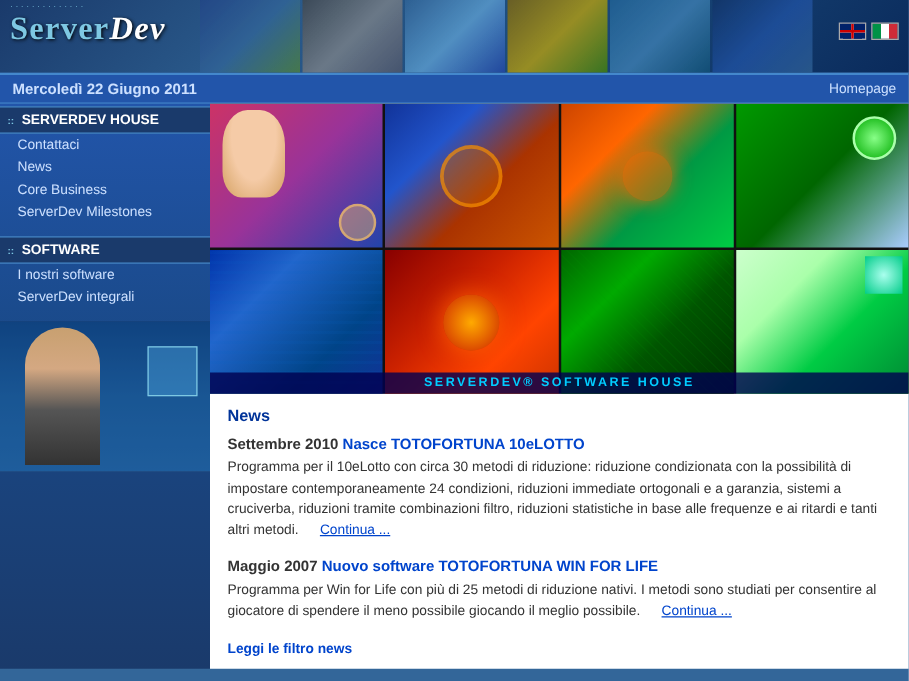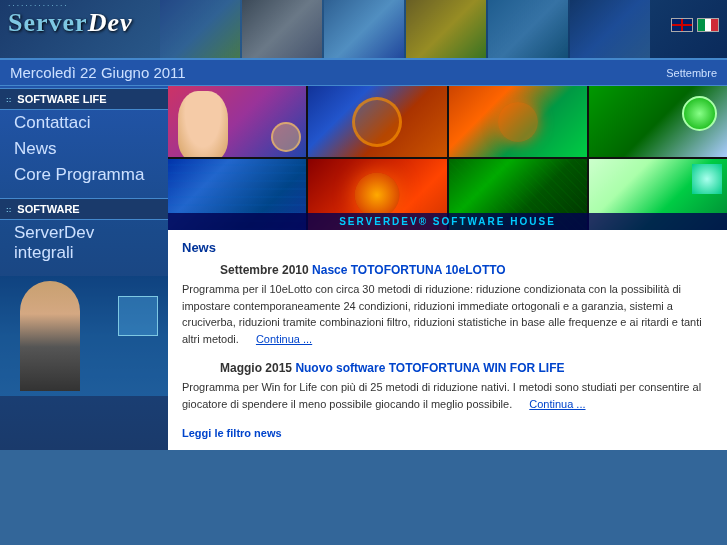--- a/index.html
+++ b/index.html
@@ -12,56 +12,56 @@
     #header-logo span em { color: #7ec8e3; font-style: normal; }
     #header-bg { position: absolute; left: 0; top: 0; width: 100%; height: 100%; background: linear-gradient(135deg, #1a3a6b 0%, #2a5a8b 30%, #1a4a7b 60%, #0a2a5b 100%); z-index: 0; }
     #header-flags { position: absolute; right: 8px; top: 18px; display: flex; gap: 4px; z-index: 10; }
     .flag { width: 22px; height: 14px; display: inline-block; border: 1px solid #aaa; cursor: pointer; }
     .flag-uk { background: #012169; position: relative; overflow: hidden; }
     .flag-uk::before { content: ''; position: absolute; width: 100%; height: 100%; background: linear-gradient(to bottom right, transparent 45%, #fff 45%, #fff 55%, transparent 55%), linear-gradient(to top right, transparent 45%, #fff 45%, #fff 55%, transparent 55%); }
     .flag-it { background: linear-gradient(to right, #009246 33%, #fff 33%, #fff 66%, #ce2b37 66%); }
 
     
     #navbar { background: #2255aa; padding: 4px 10px; display: flex; justify-content: space-between; align-items: center; border-bottom: 1px solid #4488cc; }
-    #navbar-date { color: #cce0ff; font-size: 15px; }
+    #navbar-date { color: #cce0ff; font-size: 12px; font-weight: bold; }
     #navbar-page { color: #cce0ff; font-size: 11px; }
 
     
     #main { display: flex; width: 100%; }
 
     
     #sidebar { width: 168px; min-width: 168px; background: linear-gradient(to bottom, #2255aa 0%, #1a4a8a 40%, #1a3a6b 100%); padding-bottom: 20px; }
     .sidebar-section-header { background: #1a3a6b; color: #fff; font-weight: bold; font-size: 11px; padding: 4px 6px; display: flex; align-items: center; gap: 4px; border-top: 1px solid #4488cc; border-bottom: 1px solid #4488cc; margin-top: 2px; }
     .sidebar-dots { color: #7ec8e3; font-size: 8px; margin-right: 2px; }
-    .sidebar-item { display: block; color: #cce0ff; padding: 3px 12px 3px 14px; font-size: 17px; cursor: pointer; text-decoration: none; }
+    .sidebar-item { display: block; color: #cce0ff; padding: 3px 12px 3px 14px; font-size: 11px; cursor: pointer; text-decoration: none; }
     #sidebar-image { width: 168px; height: 120px; background: linear-gradient(180deg, #1a3a6b 0%, #2a5a8b 50%, #336699 100%); margin-top: 10px; display: flex; align-items: center; justify-content: center; overflow: hidden; position: relative; }
     .sidebar-person { width: 60px; height: 110px; background: linear-gradient(to bottom, #c8a070 0%, #d4a882 30%, #555 60%, #333 100%); border-radius: 30px 30px 0 0; position: absolute; left: 20px; top: 5px; }
     .sidebar-overlay { position: absolute; width: 100%; height: 100%; background: rgba(0,80,160,0.4); }
 
     
     #content { flex: 1; background: #fff; padding: 0; }
 
     
-    #hero { width: 100%; height: 144px; background: #111; position: relative; overflow: hidden; display: grid; grid-template-columns: repeat(4, 1fr); grid-template-rows: repeat(2, 1fr); gap: 2px; }
+    #hero { width: 100%; height: 232px; background: #111; position: relative; overflow: hidden; display: grid; grid-template-columns: repeat(4, 1fr); grid-template-rows: repeat(2, 1fr); gap: 2px; }
     .hero-cell { overflow: hidden; position: relative; }
     .hero-cell-1 { background: linear-gradient(135deg, #cc3366 0%, #993399 50%, #2244aa 100%); }
     .hero-cell-2 { background: linear-gradient(135deg, #113399 0%, #2255cc 30%, #aa3300 60%, #cc5500 100%); }
     .hero-cell-3 { background: linear-gradient(135deg, #cc4400 0%, #ff6600 30%, #009944 60%, #00cc44 100%); }
     .hero-cell-4 { background: linear-gradient(135deg, #009900 0%, #006600 50%, #aaccff 100%); }
     .hero-cell-5 { background: linear-gradient(135deg, #0033aa 0%, #2266cc 30%, #004488 70%, #113399 100%); }
     .hero-cell-6 { background: linear-gradient(135deg, #880000 0%, #cc2200 40%, #ff4400 70%, #cc3300 100%); }
     .hero-cell-7 { background: linear-gradient(135deg, #006600 0%, #00aa00 30%, #005500 60%, #003300 100%); }
     .hero-cell-8 { background: linear-gradient(135deg, #ccffcc 0%, #aaffaa 30%, #00cc44 60%, #008833 100%); }
     #hero-bottom-bar { position: absolute; bottom: 0; left: 0; right: 0; background: rgba(0,0,80,0.8); color: #00ccff; font-size: 10px; font-weight: bold; text-align: center; padding: 3px 0; letter-spacing: 2px; }
 
     
     #content-body { padding: 10px 14px; }
     .news-heading { font-size: 13px; font-weight: bold; color: #003399; margin-bottom: 8px; }
     .news-item { margin-bottom: 14px; }
-    .news-item-title { font-size: 12px; color: #333; margin-bottom: 4px; margin-left: 38px; }
+    .news-item-title { font-size: 12px; color: #333; margin-bottom: 4px; }
     .news-item-title strong { color: #333; }
     .news-item-title a { color: #0044cc; font-weight: bold; text-decoration: none; }
     .news-item-body { font-size: 11px; color: #333; line-height: 1.5; }
     .news-item-body a { color: #0044cc; margin-left: 14px; }
     .news-more-link { color: #0044cc; font-size: 11px; font-weight: bold; text-decoration: none; }
     .hero-face { width: 50px; height: 70px; background: radial-gradient(ellipse at 50% 30%, #f5cba7 50%, #d4a060 100%); border-radius: 40% 40% 30% 30%; position: absolute; top: 5px; left: 10px; }
   </style>
 </head>
 <body>
 
@@ -93,39 +93,41 @@
         <div style="position:absolute;width:100%;height:2px;background:#cc0000;top:50%;transform:translateY(-50%);"></div>
         <div style="position:absolute;height:100%;width:2px;background:#cc0000;left:50%;transform:translateX(-50%);"></div>
       </div>
     </div>
     <div class="flag flag-it" title="Italiano"></div>
   </div>
 </div>
 
 <div id="navbar">
   <span id="navbar-date">Mercoledì 22 Giugno 2011</span>
-  <span id="navbar-page">Settembre</span>
+  <span id="navbar-page">Homepage</span>
 </div>
 
 <div id="main">
 
   <div id="sidebar">
 
     <div class="sidebar-section-header">
       <span class="sidebar-dots">::</span>
-      <span>SOFTWARE LIFE</span>
+      <span>SERVERDEV HOUSE</span>
     </div>
     <a class="sidebar-item" href="#">Contattaci</a>
     <a class="sidebar-item" href="#">News</a>
-    <a class="sidebar-item" href="#">Core Programma</a>
+    <a class="sidebar-item" href="#">Core Business</a>
+    <a class="sidebar-item" href="#">ServerDev Milestones</a>
 
     <div class="sidebar-section-header" style="margin-top:10px;">
       <span class="sidebar-dots">::</span>
       <span>SOFTWARE</span>
     </div>
+    <a class="sidebar-item" href="#">I nostri software</a>
     <a class="sidebar-item" href="#">ServerDev integrali</a>
 
     <div id="sidebar-image">
       <div class="sidebar-overlay"></div>
       <div class="sidebar-person"></div>
       <div style="position:absolute;right:10px;top:20px;width:40px;height:40px;background:rgba(100,200,255,0.3);border-radius:50;border:1px solid #7ec8e3;"></div>
     </div>
 
   </div>
 
@@ -175,21 +177,21 @@
         </div>
         <div class="news-item-body">
           <span>Programma per il 10eLotto con circa 30 metodi di riduzione: riduzione condizionata con la possibilità di impostare contemporaneamente 24 condizioni, riduzioni immediate ortogonali e a garanzia, sistemi a cruciverba, riduzioni tramite combinazioni filtro, riduzioni statistiche in base alle frequenze e ai ritardi e tanti altri metodi. </span>
           <a href="#" style="color:#0044cc;">Continua ...</a>
         </div>
       </div>
 
       
       <div class="news-item">
         <div class="news-item-title">
-          <strong>Maggio 2015</strong>
+          <strong>Maggio 2007</strong>
           <a href="#">Nuovo software TOTOFORTUNA WIN FOR LIFE</a>
         </div>
         <div class="news-item-body">
           <span>Programma per Win for Life con più di 25 metodi di riduzione nativi. I metodi sono studiati per consentire al giocatore di spendere il meno possibile giocando il meglio possibile. </span>
           <a href="#" style="color:#0044cc;">Continua ...</a>
         </div>
       </div>
 
       
       <a href="#" class="news-more-link">Leggi le filtro news</a>

